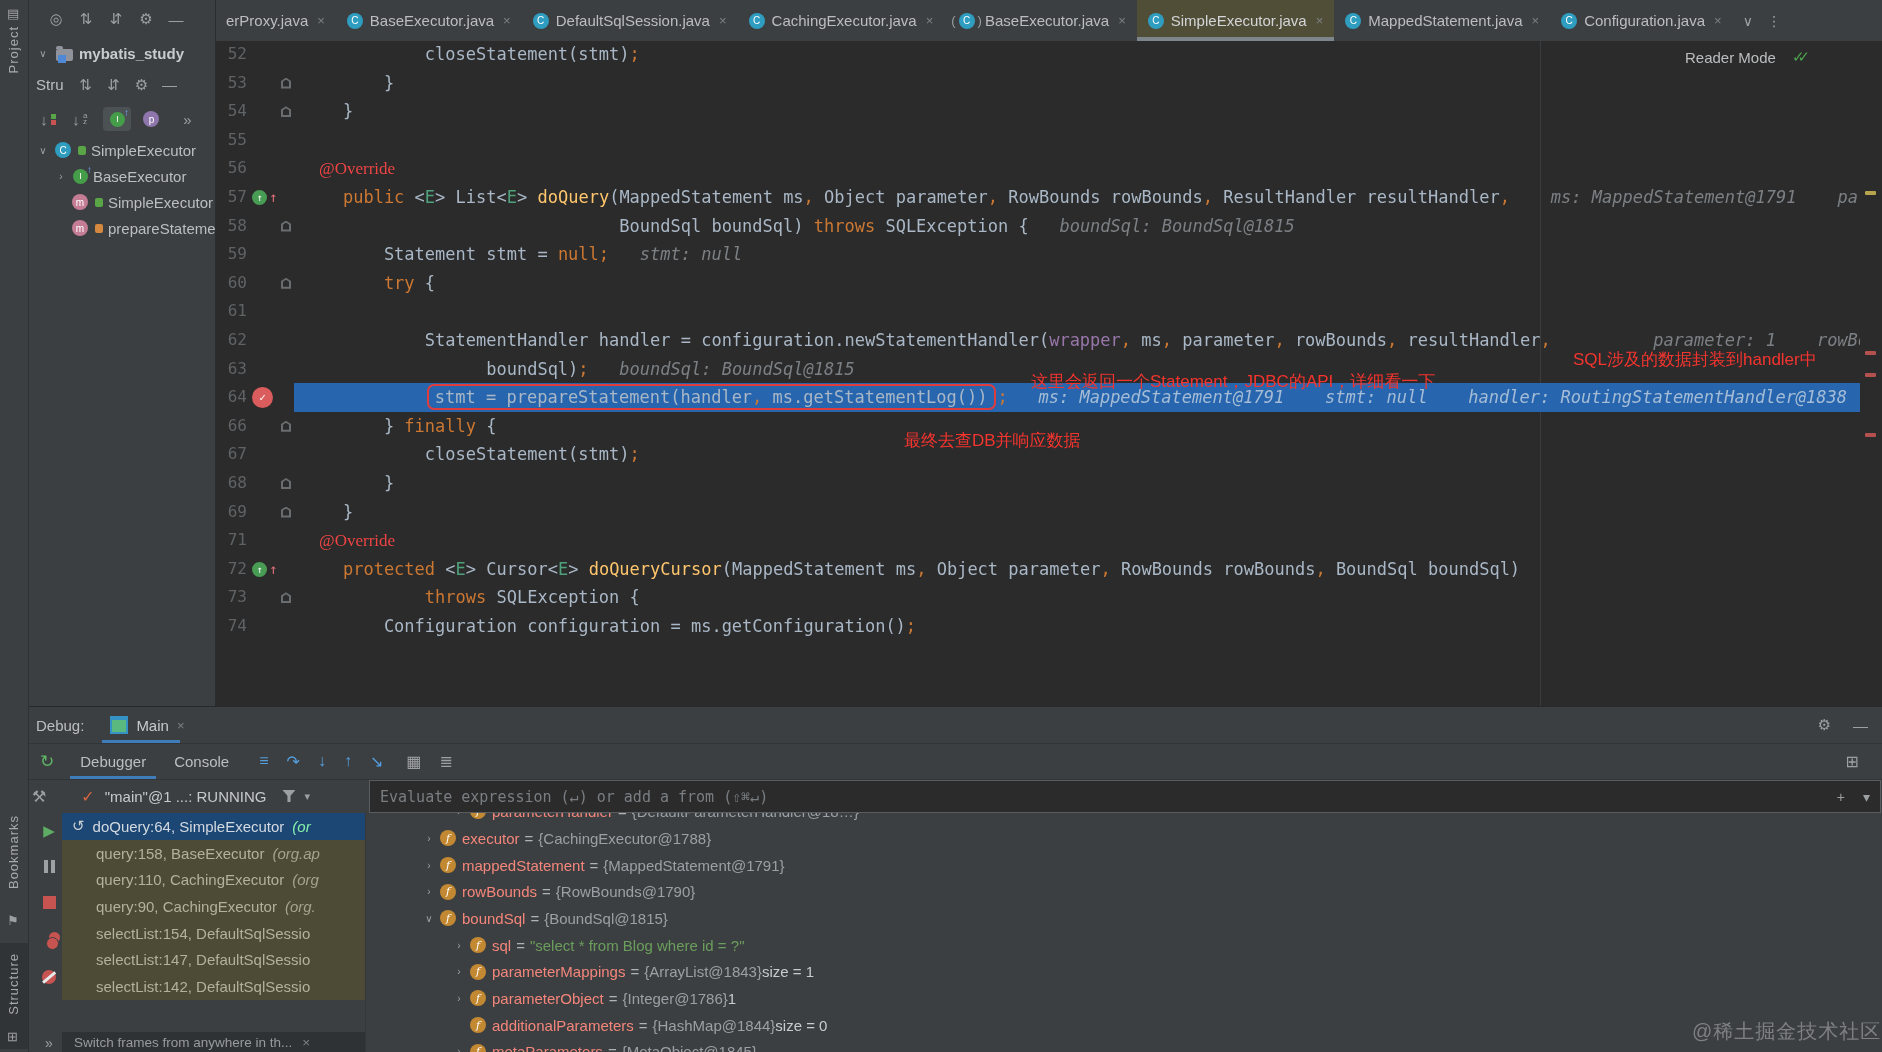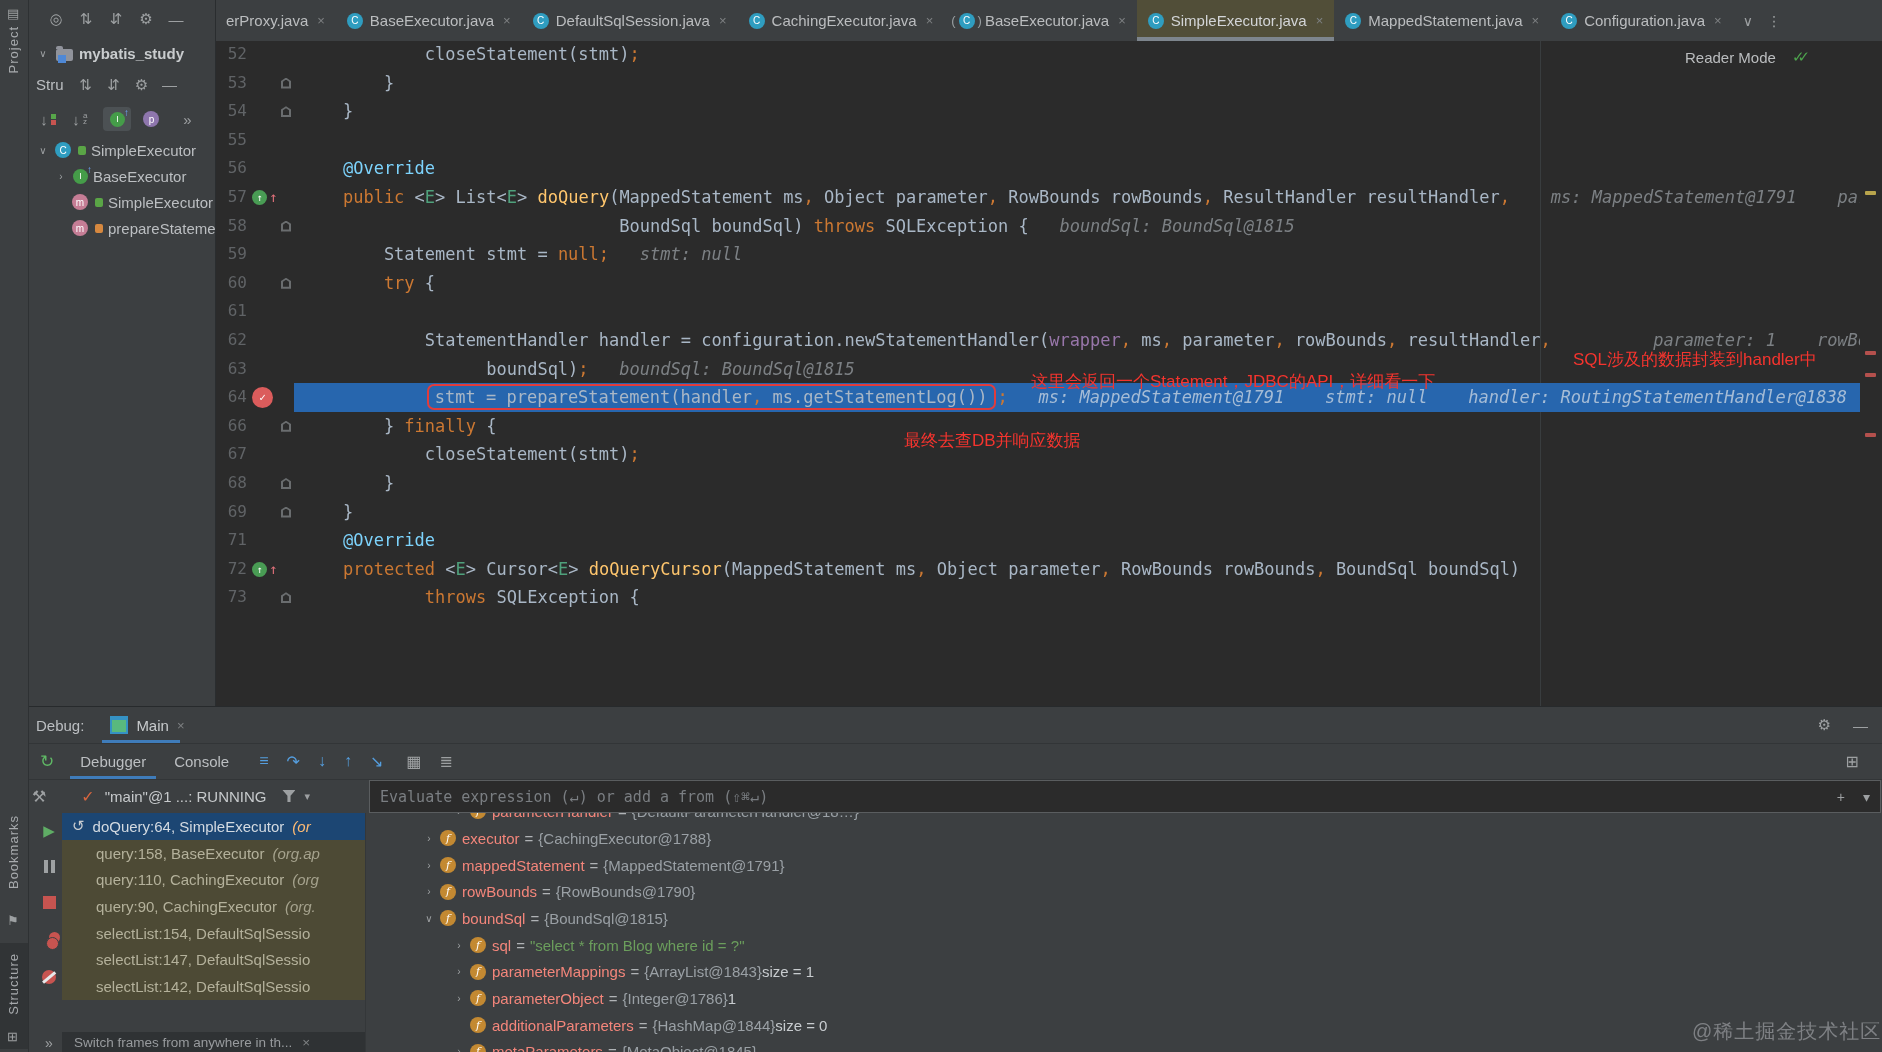--- a/index.html
+++ b/index.html
@@ -50,21 +50,21 @@
   .tab .decor{color:#9aa0a3;font-size:13px;margin:0 -4px;}
   .tabctrl{display:flex;align-items:center;gap:14px;padding:0 10px;color:#9da0a2;font-size:14px;}
   
   #editor{left:215px;top:41px;width:1645px;height:665px;background:#2b2b2b;overflow:hidden;z-index:5;}
   #marginguide{left:1325px;top:0;width:1px;height:665px;background:#393d3f;}
   #lines{left:0;top:-1px;width:100%;}
   .crow{position:relative;height:28.6px;line-height:28.6px;font-family:"DejaVu Sans Mono","Liberation Mono",monospace;font-size:17px;white-space:pre;}
   .crow .execbg{position:absolute;left:79px;right:0;top:0;bottom:0;background:#2766ae;}
   .lnum{position:absolute;left:0;width:32px;text-align:right;color:#606366;font-size:16px;}
   .codespan{position:absolute;left:87px;top:0;}
-  .sg-k{color:#cc7832;}.sg-a{color:#7dd3fc;}.sg-m{color:#ffc66d;}.sg-t{color:#4fa17c;}
+  .sg-k{color:#cc7832;}.sg-a{color:#ef4444;font-family:Liberation Serif, serif;}.sg-m{color:#ffc66d;}.sg-t{color:#4fa17c;}
   .sg-f{color:#9876aa;}.sg-d{color:#a9b7c6;}.sg-p{color:#cc7832;}
   .sg-h{color:#7c8084;font-style:italic;}
   .sg-hb{color:#a5bcd6;font-style:italic;}
   .rbox{border:2.5px solid #e13c3c;border-radius:7px;padding:1px 6px;margin:0 2px;}
   .fold{position:absolute;left:66px;top:9px;width:10px;height:11px;}
   .fold:before{content:"";position:absolute;inset:0;background:#6a6d6f;clip-path:polygon(50% 0,100% 30%,100% 100%,0 100%,0 30%);}
   .fold:after{content:"";position:absolute;inset:2px;background:#2b2b2b;clip-path:polygon(50% 0,100% 30%,100% 100%,0 100%,0 30%);}
   .ovr{position:absolute;left:37px;top:7px;width:15px;height:15px;border-radius:50%;background:#499C54;color:#fff;font-size:10px;line-height:15px;text-align:center;}
   .pinkarrow{position:absolute;left:54px;top:4px;color:#e0707a;font-size:14px;line-height:20px;}
   .bp{position:absolute;left:37px;top:4px;width:21px;height:21px;border-radius:50%;background:#db5c5c;color:#fff;font-size:11px;line-height:21px;text-align:center;}
@@ -103,21 +103,21 @@
   .twocirc{position:relative;width:18px;height:16px;display:inline-block;}
   .twocirc i{position:absolute;width:11px;height:11px;border-radius:50%;background:#c75450;}
   .twocirc i:nth-child(2){left:6px;top:5px;border:1px solid #3c3f41;}
   .mutec{position:relative;display:inline-block;width:14px;height:14px;border-radius:50%;background:#c75450;}
   .mutec:after{content:"";position:absolute;left:-1px;top:6px;width:16px;height:2.5px;background:#e6e8ea;transform:rotate(-40deg);}
   
   #frames{position:absolute;left:34px;top:106px;width:303px;height:240px;overflow:hidden;}
   .frow{height:26.7px;display:flex;align-items:center;font-size:15px;white-space:nowrap;overflow:hidden;padding-left:10px;gap:8px;}
   .frow .reticon{color:#c9cdd1;font-size:15px;}
   .frow.sel{background:#1c4673;color:#d3dae1;}
-  .frow.sel .pkg{color:#fdba74;}
+  .frow.sel .pkg{color:#86efac;}
   .frow.lib{background:#4d4a35;color:#b4b19b;padding-left:34px;}
   .frow .pkg{font-style:italic;color:#a5a28d;}
   #framestatus{position:absolute;left:34px;top:325px;width:303px;height:21px;background:#2f3234;color:#989b9e;
     font-size:13.5px;display:flex;align-items:center;padding-left:12px;gap:10px;box-sizing:border-box;white-space:nowrap;overflow:hidden;}
   
   #vars{position:absolute;left:337px;top:106px;width:1517px;height:240px;overflow:hidden;border-left:1px solid #343739;}
   .vrow{height:26.7px;display:flex;align-items:center;font-size:15px;white-space:nowrap;}
   .vrow .vchev{width:14px;text-align:center;color:#9da0a2;font-size:10px;flex:0 0 auto;}
   .ficon{width:16px;height:16px;border-radius:50%;background:#c38932;color:#fff;font-size:11px;font-style:italic;
     font-family:"DejaVu Serif",serif;display:flex;align-items:center;justify-content:center;margin:0 6px 0 4px;flex:0 0 auto;}
@@ -274,20 +274,21 @@
       <div class="crow"><span class="lnum">62</span><span class="codespan"><span class="sg-d">            StatementHandler handler = configuration.newStatementHandler(</span><span class="sg-f">wrapper</span><span class="sg-p">,</span><span class="sg-d"> ms</span><span class="sg-p">,</span><span class="sg-d"> parameter</span><span class="sg-p">,</span><span class="sg-d"> rowBounds</span><span class="sg-p">,</span><span class="sg-d"> resultHandler</span><span class="sg-p">,</span><span class="sg-h">          parameter: 1    rowBounds: Ro</span></span></div>
       <div class="crow"><span class="lnum">63</span><span class="codespan"><span class="sg-d">                  boundSql)</span><span class="sg-p">;</span><span class="sg-h">   boundSql: BoundSql@1815</span></span></div>
       <div class="crow"><div class="execbg"></div><span class="lnum">64</span><span class="bp">✓</span><span class="codespan"><span class="sg-d">            </span><span class="rbox"><span class="sg-d">stmt = prepareStatement(handler</span><span class="sg-p">,</span><span class="sg-d"> ms.getStatementLog())</span></span><span class="sg-p">;</span><span class="sg-hb">   ms: MappedStatement@1791    stmt: null    handler: RoutingStatementHandler@1838</span></span></div>
       <div class="crow"><span class="lnum">66</span><span class="fold"></span><span class="codespan"><span class="sg-d">        } </span><span class="sg-k">finally</span><span class="sg-d"> {</span></span></div>
       <div class="crow"><span class="lnum">67</span><span class="codespan"><span class="sg-d">            closeStatement(stmt)</span><span class="sg-p">;</span></span></div>
       <div class="crow"><span class="lnum">68</span><span class="fold"></span><span class="codespan"><span class="sg-d">        }</span></span></div>
       <div class="crow"><span class="lnum">69</span><span class="fold"></span><span class="codespan"><span class="sg-d">    }</span></span></div>
       <div class="crow"><span class="lnum">71</span><span class="codespan"><span class="sg-a">    @Override</span></span></div>
       <div class="crow"><span class="lnum">72</span><span class="ovr">↑</span><span class="pinkarrow">↑</span><span class="codespan"><span class="sg-k">    protected</span><span class="sg-d"> &lt;</span><span class="sg-t">E</span><span class="sg-d">&gt; Cursor&lt;</span><span class="sg-t">E</span><span class="sg-d">&gt; </span><span class="sg-m">doQueryCursor</span><span class="sg-d">(MappedStatement ms</span><span class="sg-p">,</span><span class="sg-d"> Object parameter</span><span class="sg-p">,</span><span class="sg-d"> RowBounds rowBounds</span><span class="sg-p">,</span><span class="sg-d"> BoundSql boundSql)</span></span></div>
       <div class="crow"><span class="lnum">73</span><span class="fold"></span><span class="codespan"><span class="sg-d">            </span><span class="sg-k">throws</span><span class="sg-d"> SQLException {</span></span></div>
+      <div class="crow"><span class="lnum">74</span><span class="codespan"><span class="sg-d">        Configuration configuration = ms.getConfiguration()</span><span class="sg-p">;</span></span></div>
     </div>
   <div id="readermode">
     <span>Reader Mode</span>
     <span class="gchecks">✓✓</span>
   </div>
   <div class="annot" style="left:816px;top:329px;">这里会返回一个Statement，JDBC的API，详细看一下</div>
   <div class="annot" style="left:1358px;top:307px;">SQL涉及的数据封装到handler中</div>
   <div class="annot" style="left:689px;top:388px;">最终去查DB并响应数据</div>
 </div>
 

